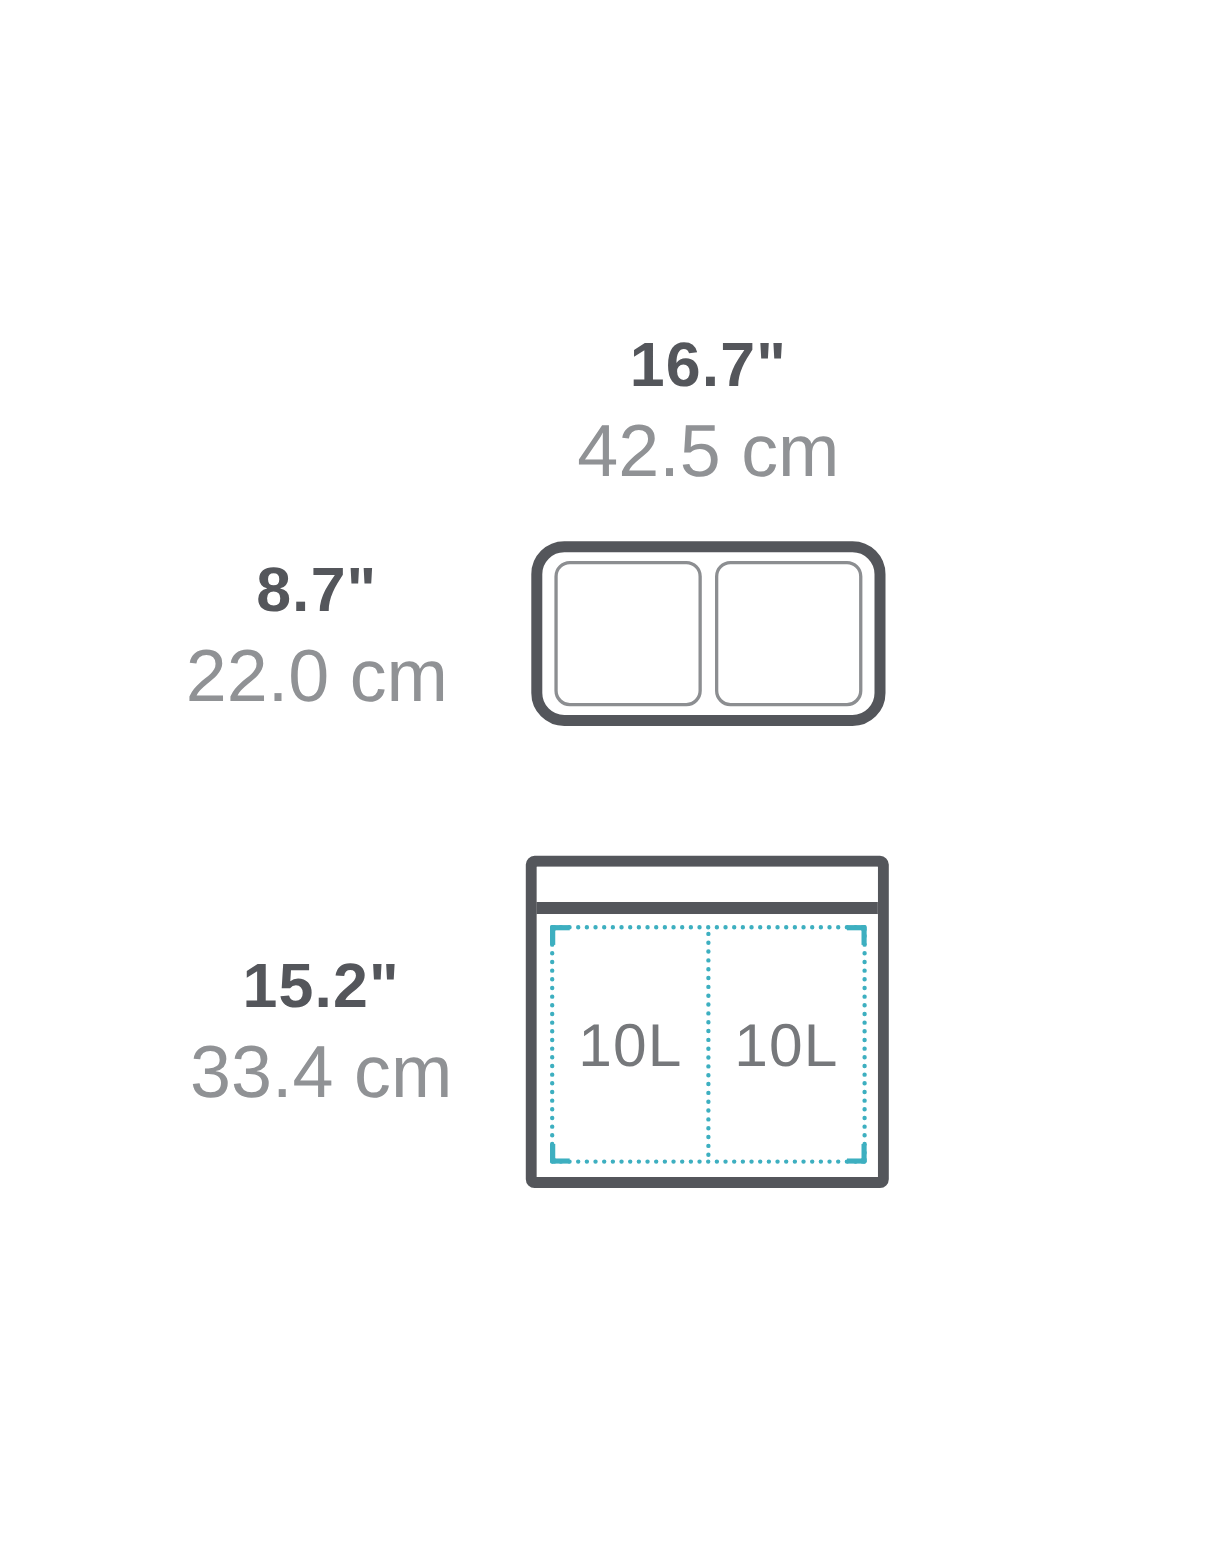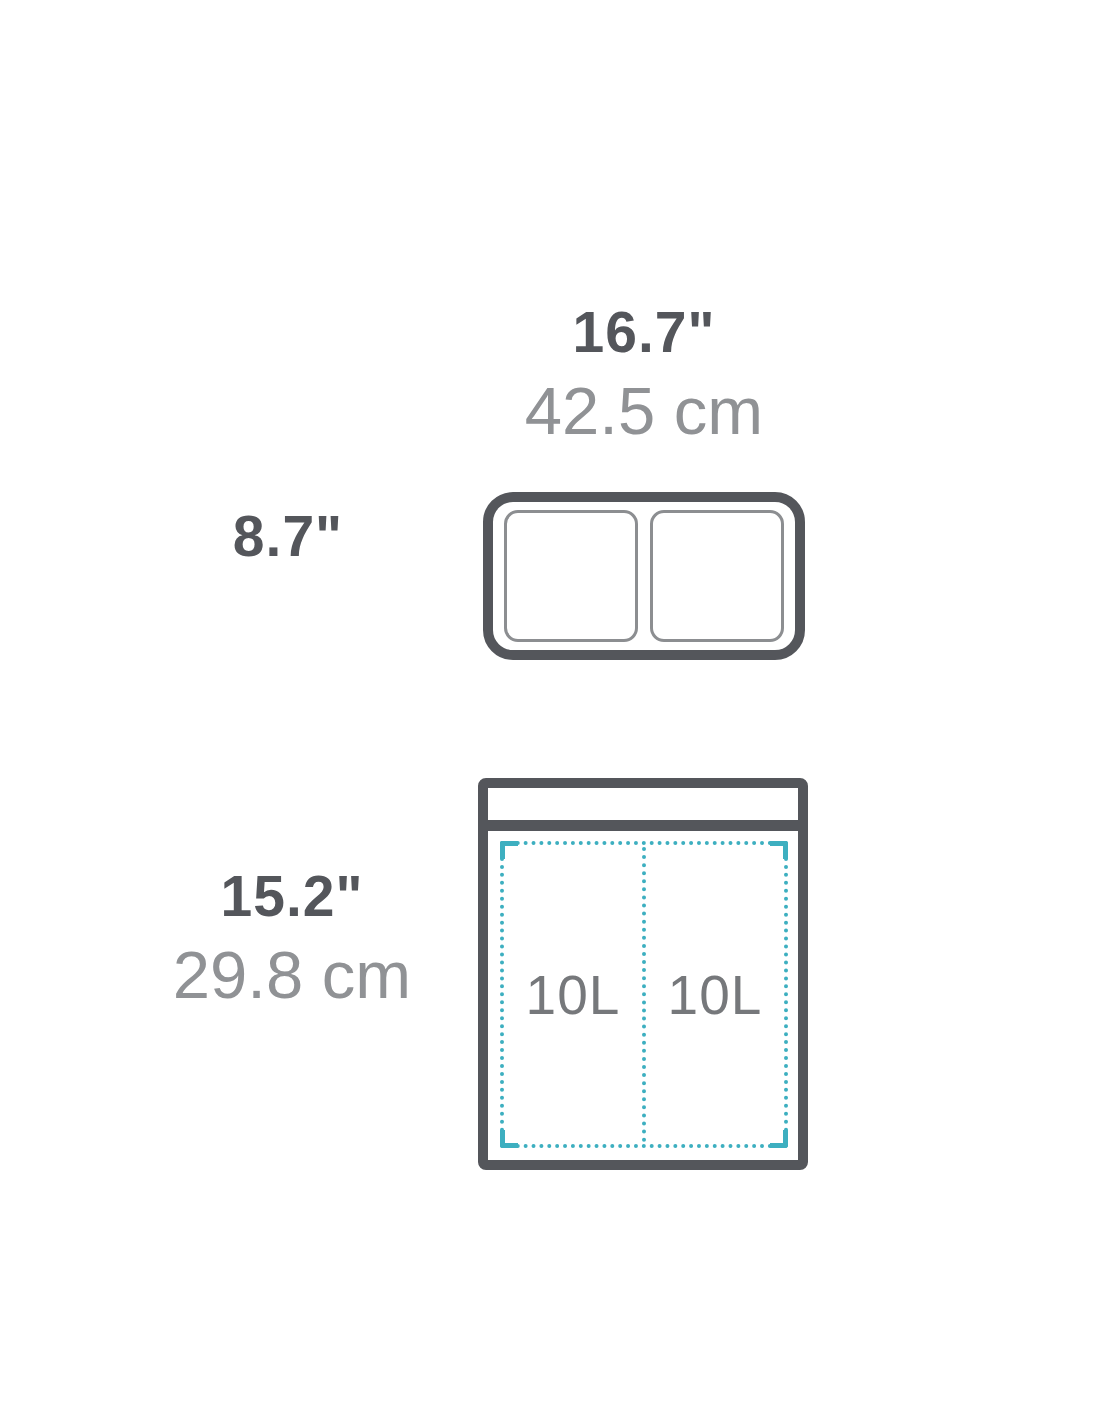--- a/index.html
+++ b/index.html
@@ -48,21 +48,21 @@
     flex: 1;
     border: 3px solid #8c8e91;
     border-radius: 14px;
     background: #ffffff;
   }
 
   
   .front-view {
     position: absolute;
     left: 478px; top: 778px;
-    width: 330px; height: 392px;
+    width: 330px; height: 302px;
     border: 10px solid #54565b;
     border-radius: 8px;
     background: #ffffff;
     display: flex;
     flex-direction: column;
   }
   .lid-strip { height: 32px; background: #ffffff; }
   .lid-bar   { height: 11px; background: #54565b; }
   .bin-body  { flex: 1; position: relative; background: #ffffff; }
 
@@ -102,30 +102,31 @@
 
 <div class="canvas">
 
   <div class="dim-label" id="width-label">
     <div class="in-line">16.7"</div>
     <div class="cm-line">42.5 cm</div>
   </div>
 
   <div class="dim-label" id="depth-label">
     <div class="in-line">8.7"</div>
+    <div class="cm-line">22.0 cm</div>
   </div>
 
   <div class="top-view">
     <div class="compartment"></div>
     <div class="compartment"></div>
   </div>
 
   <div class="dim-label" id="height-label">
     <div class="in-line">15.2"</div>
-    <div class="cm-line">29.8 cm</div>
+    <div class="cm-line">33.4 cm</div>
   </div>
 
   <div class="front-view">
     <div class="lid-strip"></div>
     <div class="lid-bar"></div>
     <div class="bin-body">
       <div class="liner">
         <div class="corner tl"></div>
         <div class="corner tr"></div>
         <div class="corner bl"></div>

